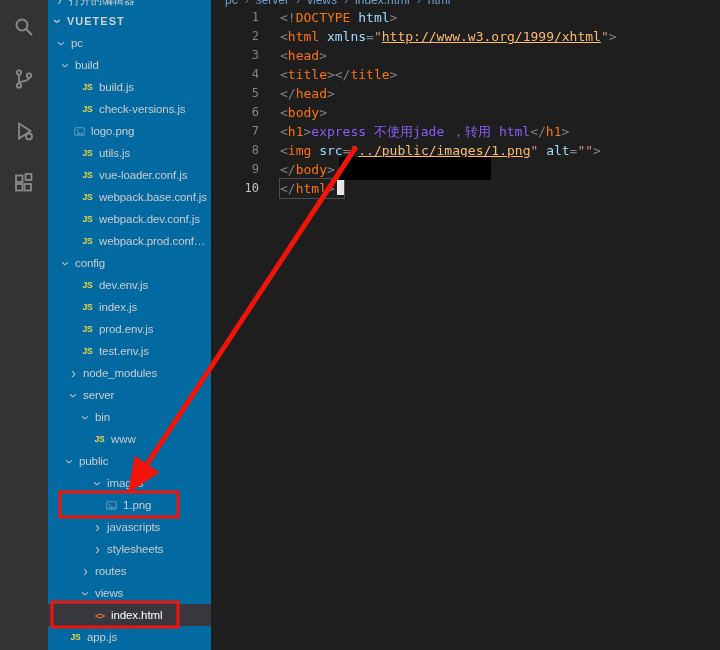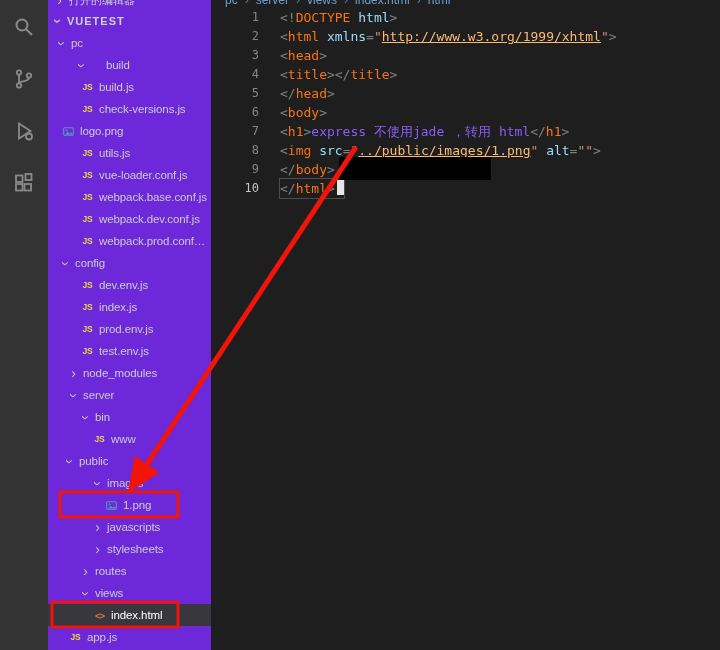--- a/index.html
+++ b/index.html
@@ -6,21 +6,21 @@
   html,body { width:720px; height:650px; overflow:hidden; background:#1e1e1e;
               font-family:"Liberation Sans", sans-serif; }
   .app { position:relative; display:flex; width:720px; height:650px; overflow:hidden; }
 
   
   .activitybar { width:48px; flex:none; background:#333333; display:flex; flex-direction:column;
                  align-items:center; padding-top:14px; gap:26px; }
   .ab-icon { width:26px; height:26px; display:flex; align-items:center; justify-content:center; cursor:pointer; }
 
   
-  .sidebar { width:163px; flex:none; background:#6d28d9; color:#cccccc; overflow:hidden; }
+  .sidebar { width:163px; flex:none; background:#0369a1; color:#cccccc; overflow:hidden; }
   .open-editors { height:20px; margin-top:-10px; display:flex; align-items:center; gap:4px;
                   font-size:11px; color:#cccccc; padding-left:6px; white-space:nowrap; }
   .section-header { height:22px; display:flex; align-items:center; gap:4px; padding-left:4px;
                     font-size:11px; font-weight:bold; letter-spacing:1px; color:#cfcfcf; cursor:pointer; }
   .chev { display:inline-block; width:11px; text-align:center; color:#c5c5c5; font-size:14px;
           line-height:11px; transform-origin:50% 50%; flex:none; }
   .chev.open { transform:rotate(90deg); }
   .tree-row { height:22px; display:flex; align-items:center; font-size:11.5px; letter-spacing:-0.1px;
               white-space:nowrap; cursor:pointer; color:#cccccc; overflow:hidden; }
   .tree-row.selected { background:#37373d; color:#ffffff; }
@@ -100,33 +100,33 @@
     </div>
     <div class="section-header">
       <span class="chev open">›</span>
       <span>VUETEST</span>
     </div>
     <div class="tree">
         <div class="tree-row" style="padding-left: 8px;">
           <span class="chev open">›</span>
           <span class="lbl">pc</span>
         </div>
-        <div class="tree-row" style="padding-left: 28px; gap: 15px;">
+        <div class="tree-row" style="padding-left: 12px;">
           <span class="chev open">›</span>
           <span class="lbl">build</span>
         </div>
         <div class="tree-row" style="padding-left: 32px;">
           <span class="fi fi-js">JS</span>
           <span class="lbl">build.js</span>
         </div>
         <div class="tree-row" style="padding-left: 32px;">
           <span class="fi fi-js">JS</span>
           <span class="lbl">check-versions.js</span>
         </div>
-        <div class="tree-row" style="padding-left: 13px;">
+        <div class="tree-row" style="padding-left: 24px;">
           <span class="fi">
             <svg width="11" height="11" viewBox="0 0 16 16">
               <rect x="1" y="2.5" width="14" height="11" rx="1.5" fill="none" stroke="#519aba" stroke-width="1.6"></rect>
               <circle cx="5.2" cy="6.4" r="1.4" fill="#519aba"></circle>
               <path d="M3 12.2 L6.8 8.4 L9.6 11.2 L11.6 9.2 L13.6 11.2 L13.6 12.2 Z" fill="#519aba"></path>
             </svg>
           </span>
           <span class="lbl">logo.png</span>
         </div>
         <div class="tree-row" style="padding-left: 32px;">

